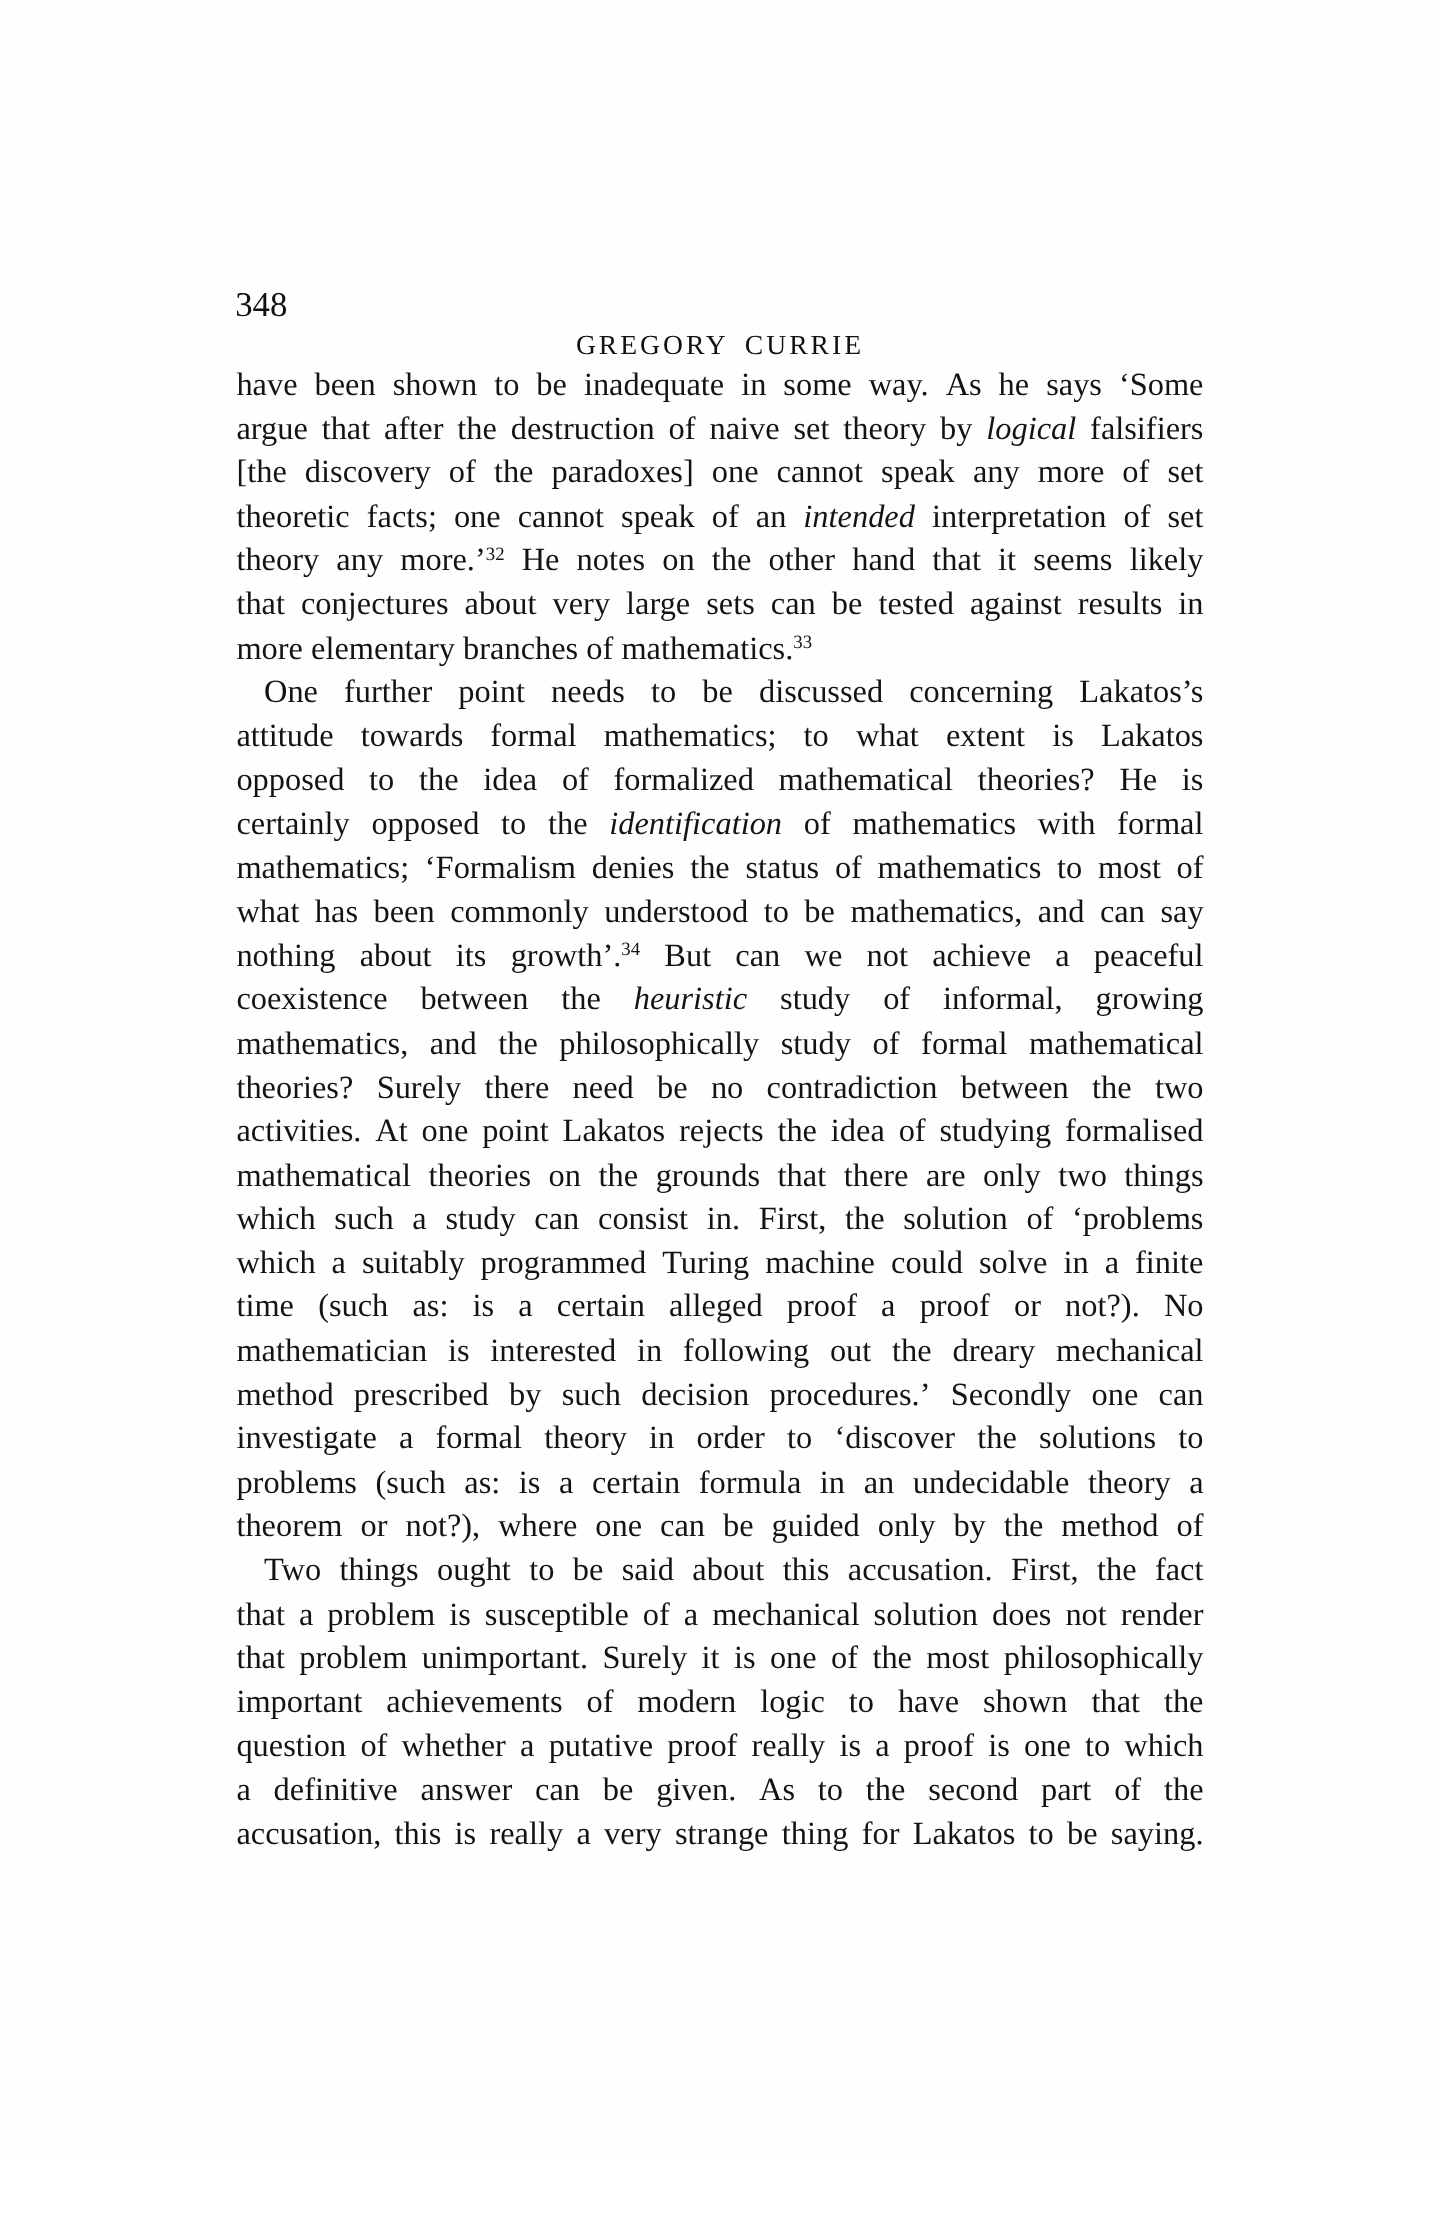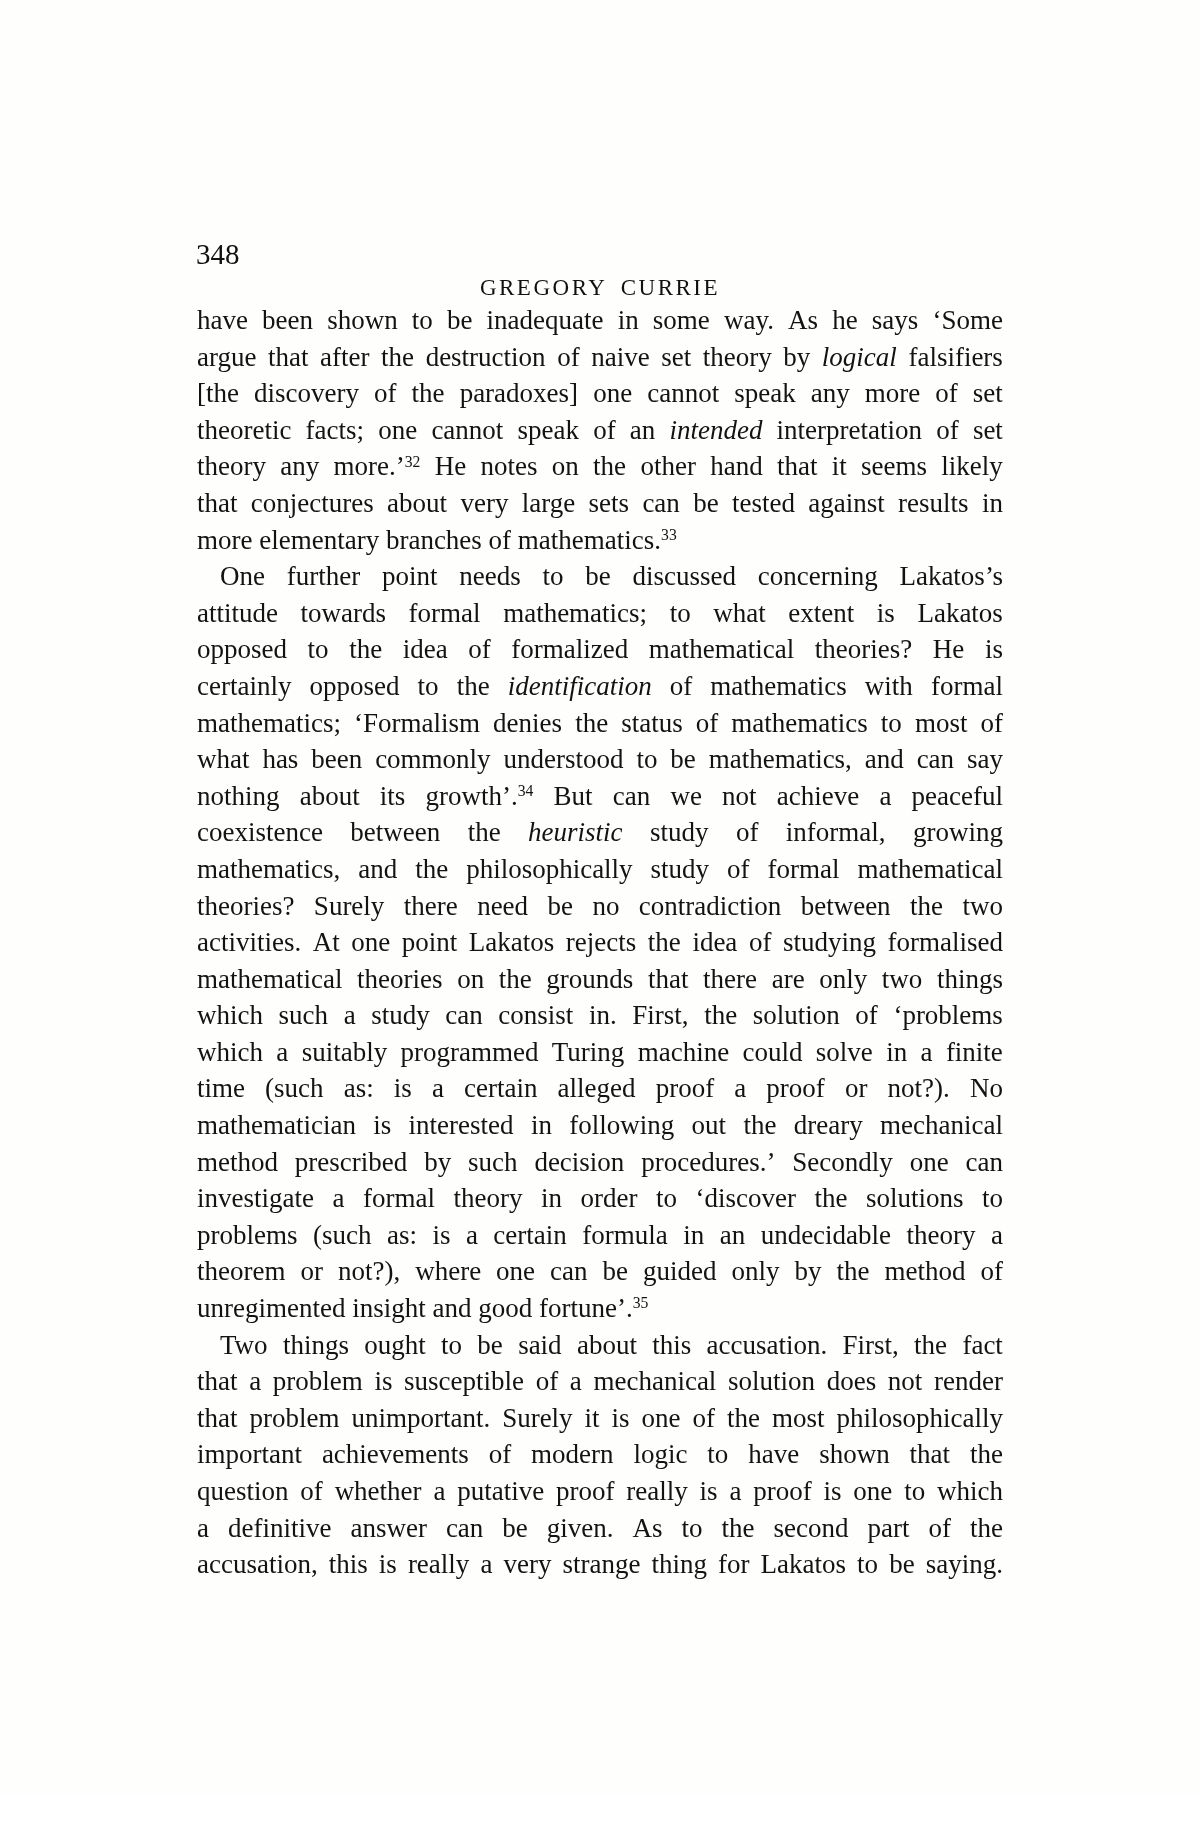--- a/index.html
+++ b/index.html
@@ -401,21 +401,20 @@
         <span class="w">one</span>
         <span class="w">can</span>
         <span class="w">be</span>
         <span class="w">guided</span>
         <span class="w">only</span>
         <span class="w">by</span>
         <span class="w">the</span>
         <span class="w">method</span>
         <span class="w">of</span>
       </div>
-      <div class="line last">unregimented insight and good fortune’.<sup>35</sup></div>
       <div class="line indent">
         <span class="w">Two</span>
         <span class="w">things</span>
         <span class="w">ought</span>
         <span class="w">to</span>
         <span class="w">be</span>
         <span class="w">said</span>
         <span class="w">about</span>
         <span class="w">this</span>
         <span class="w">accusation.</span>

